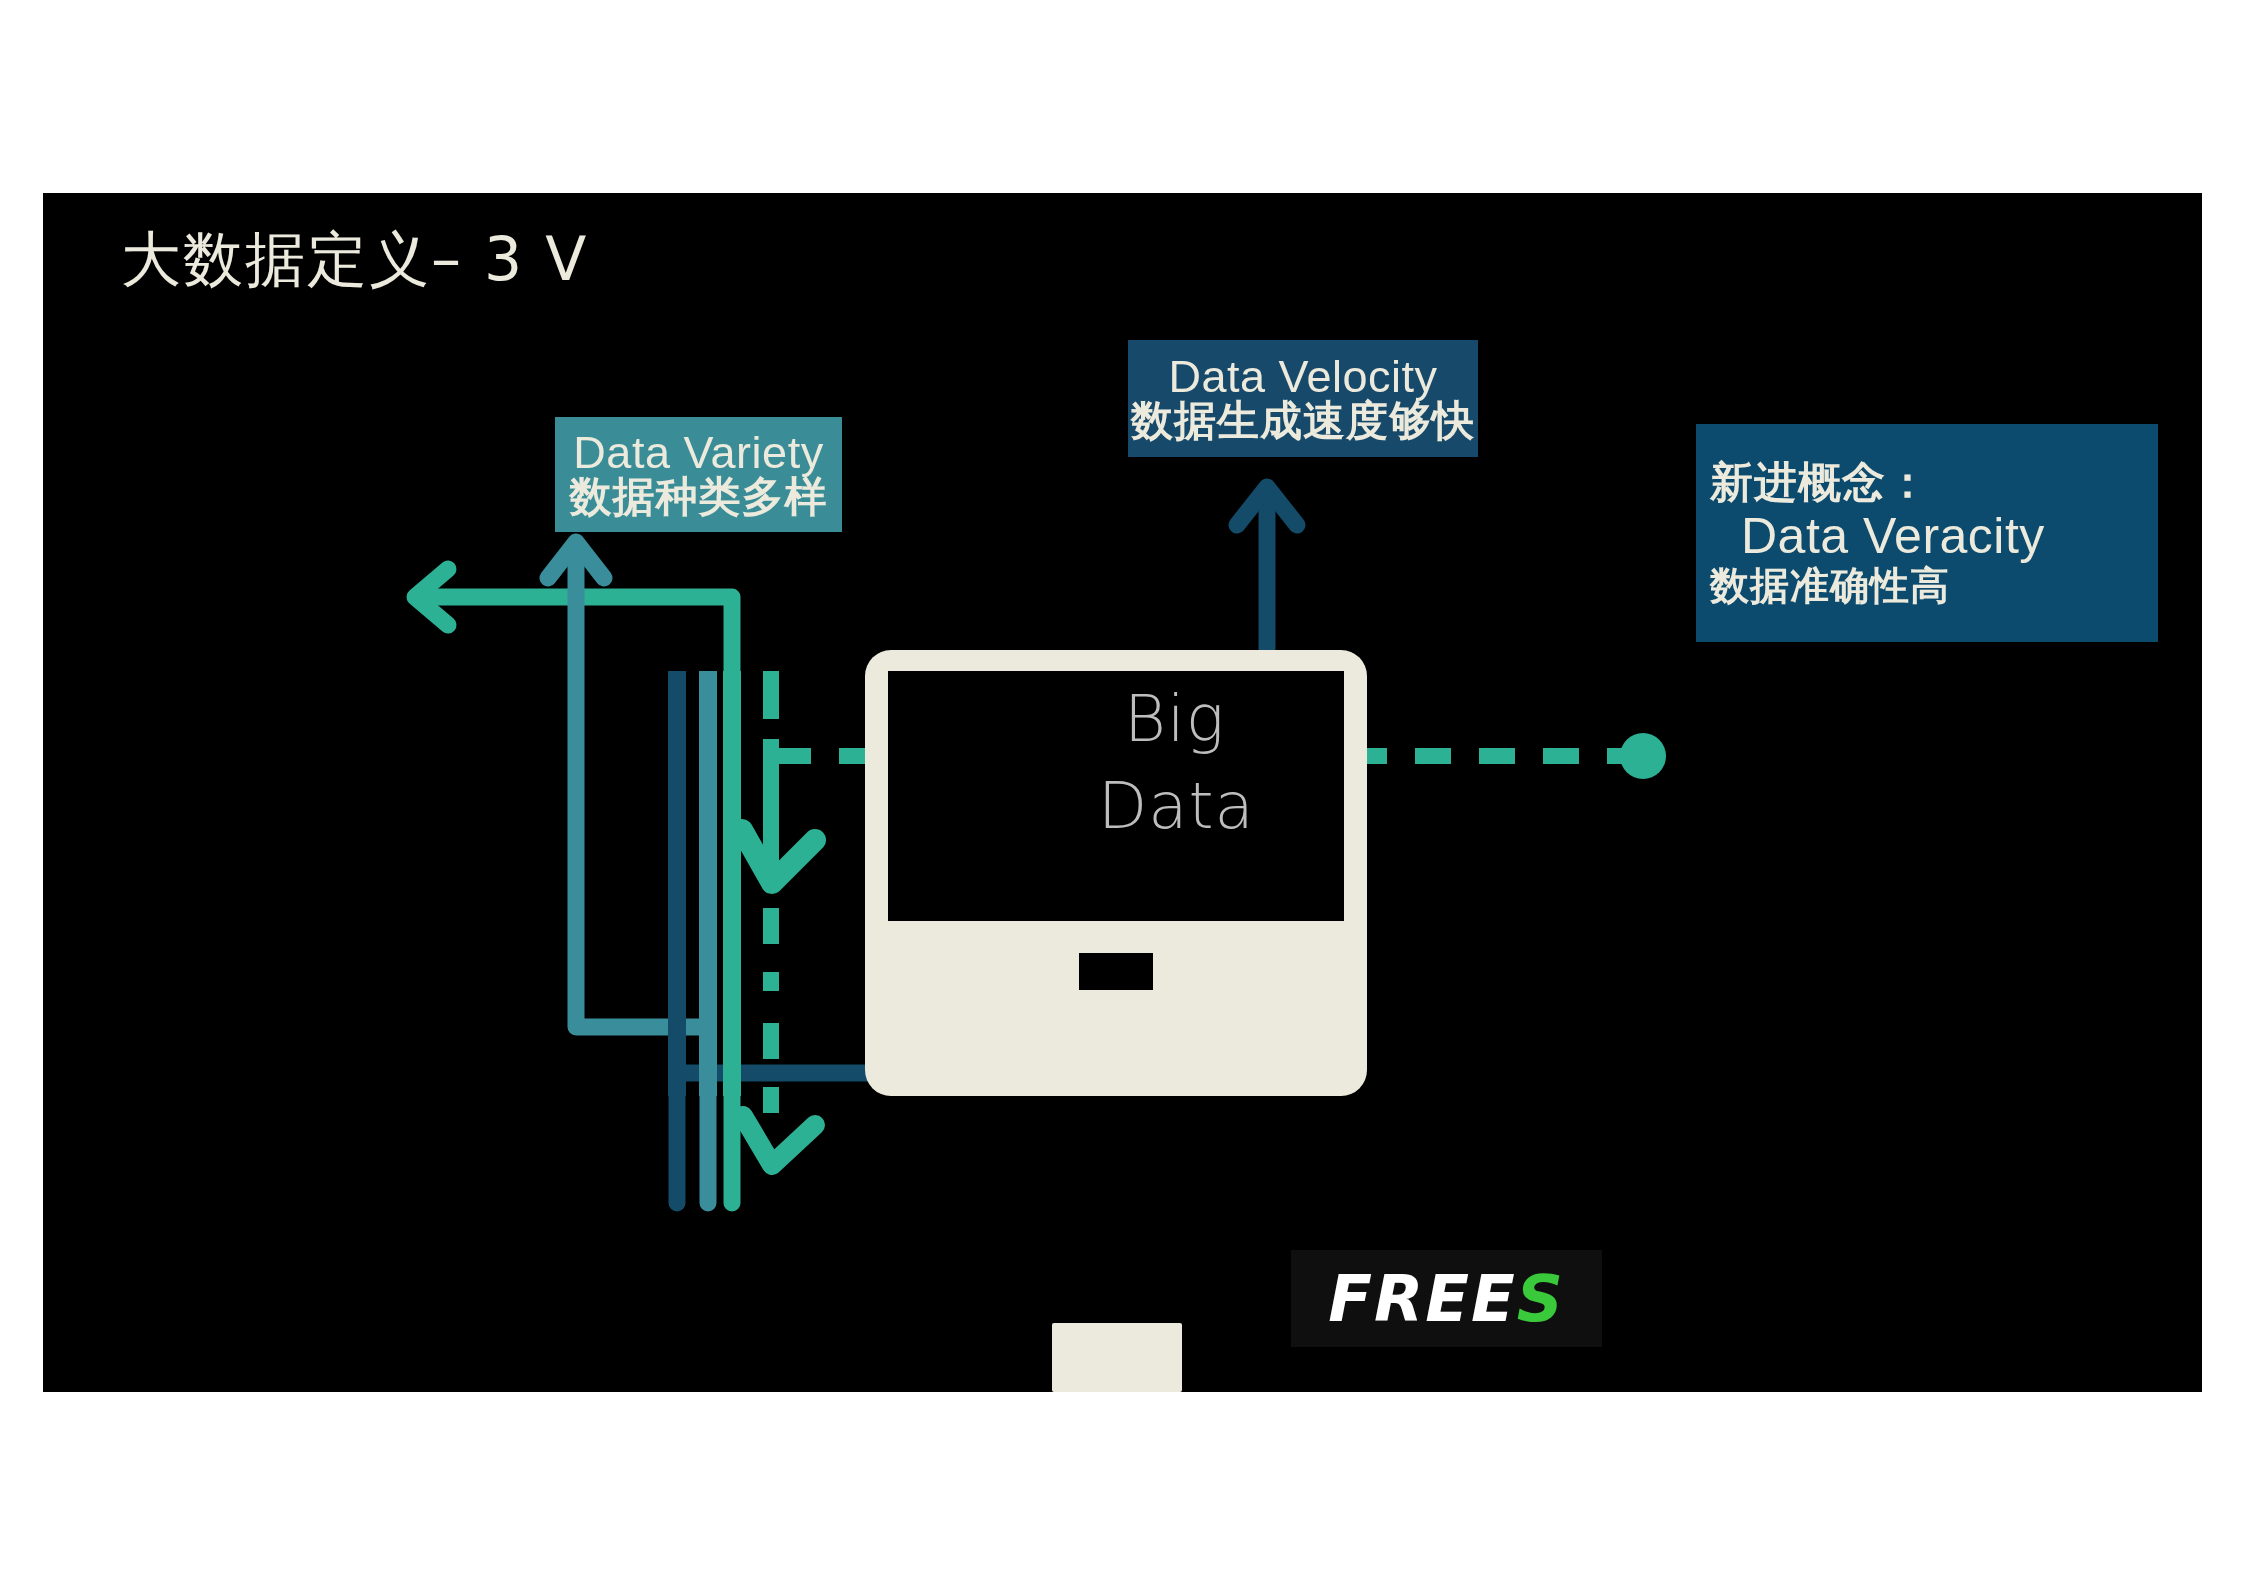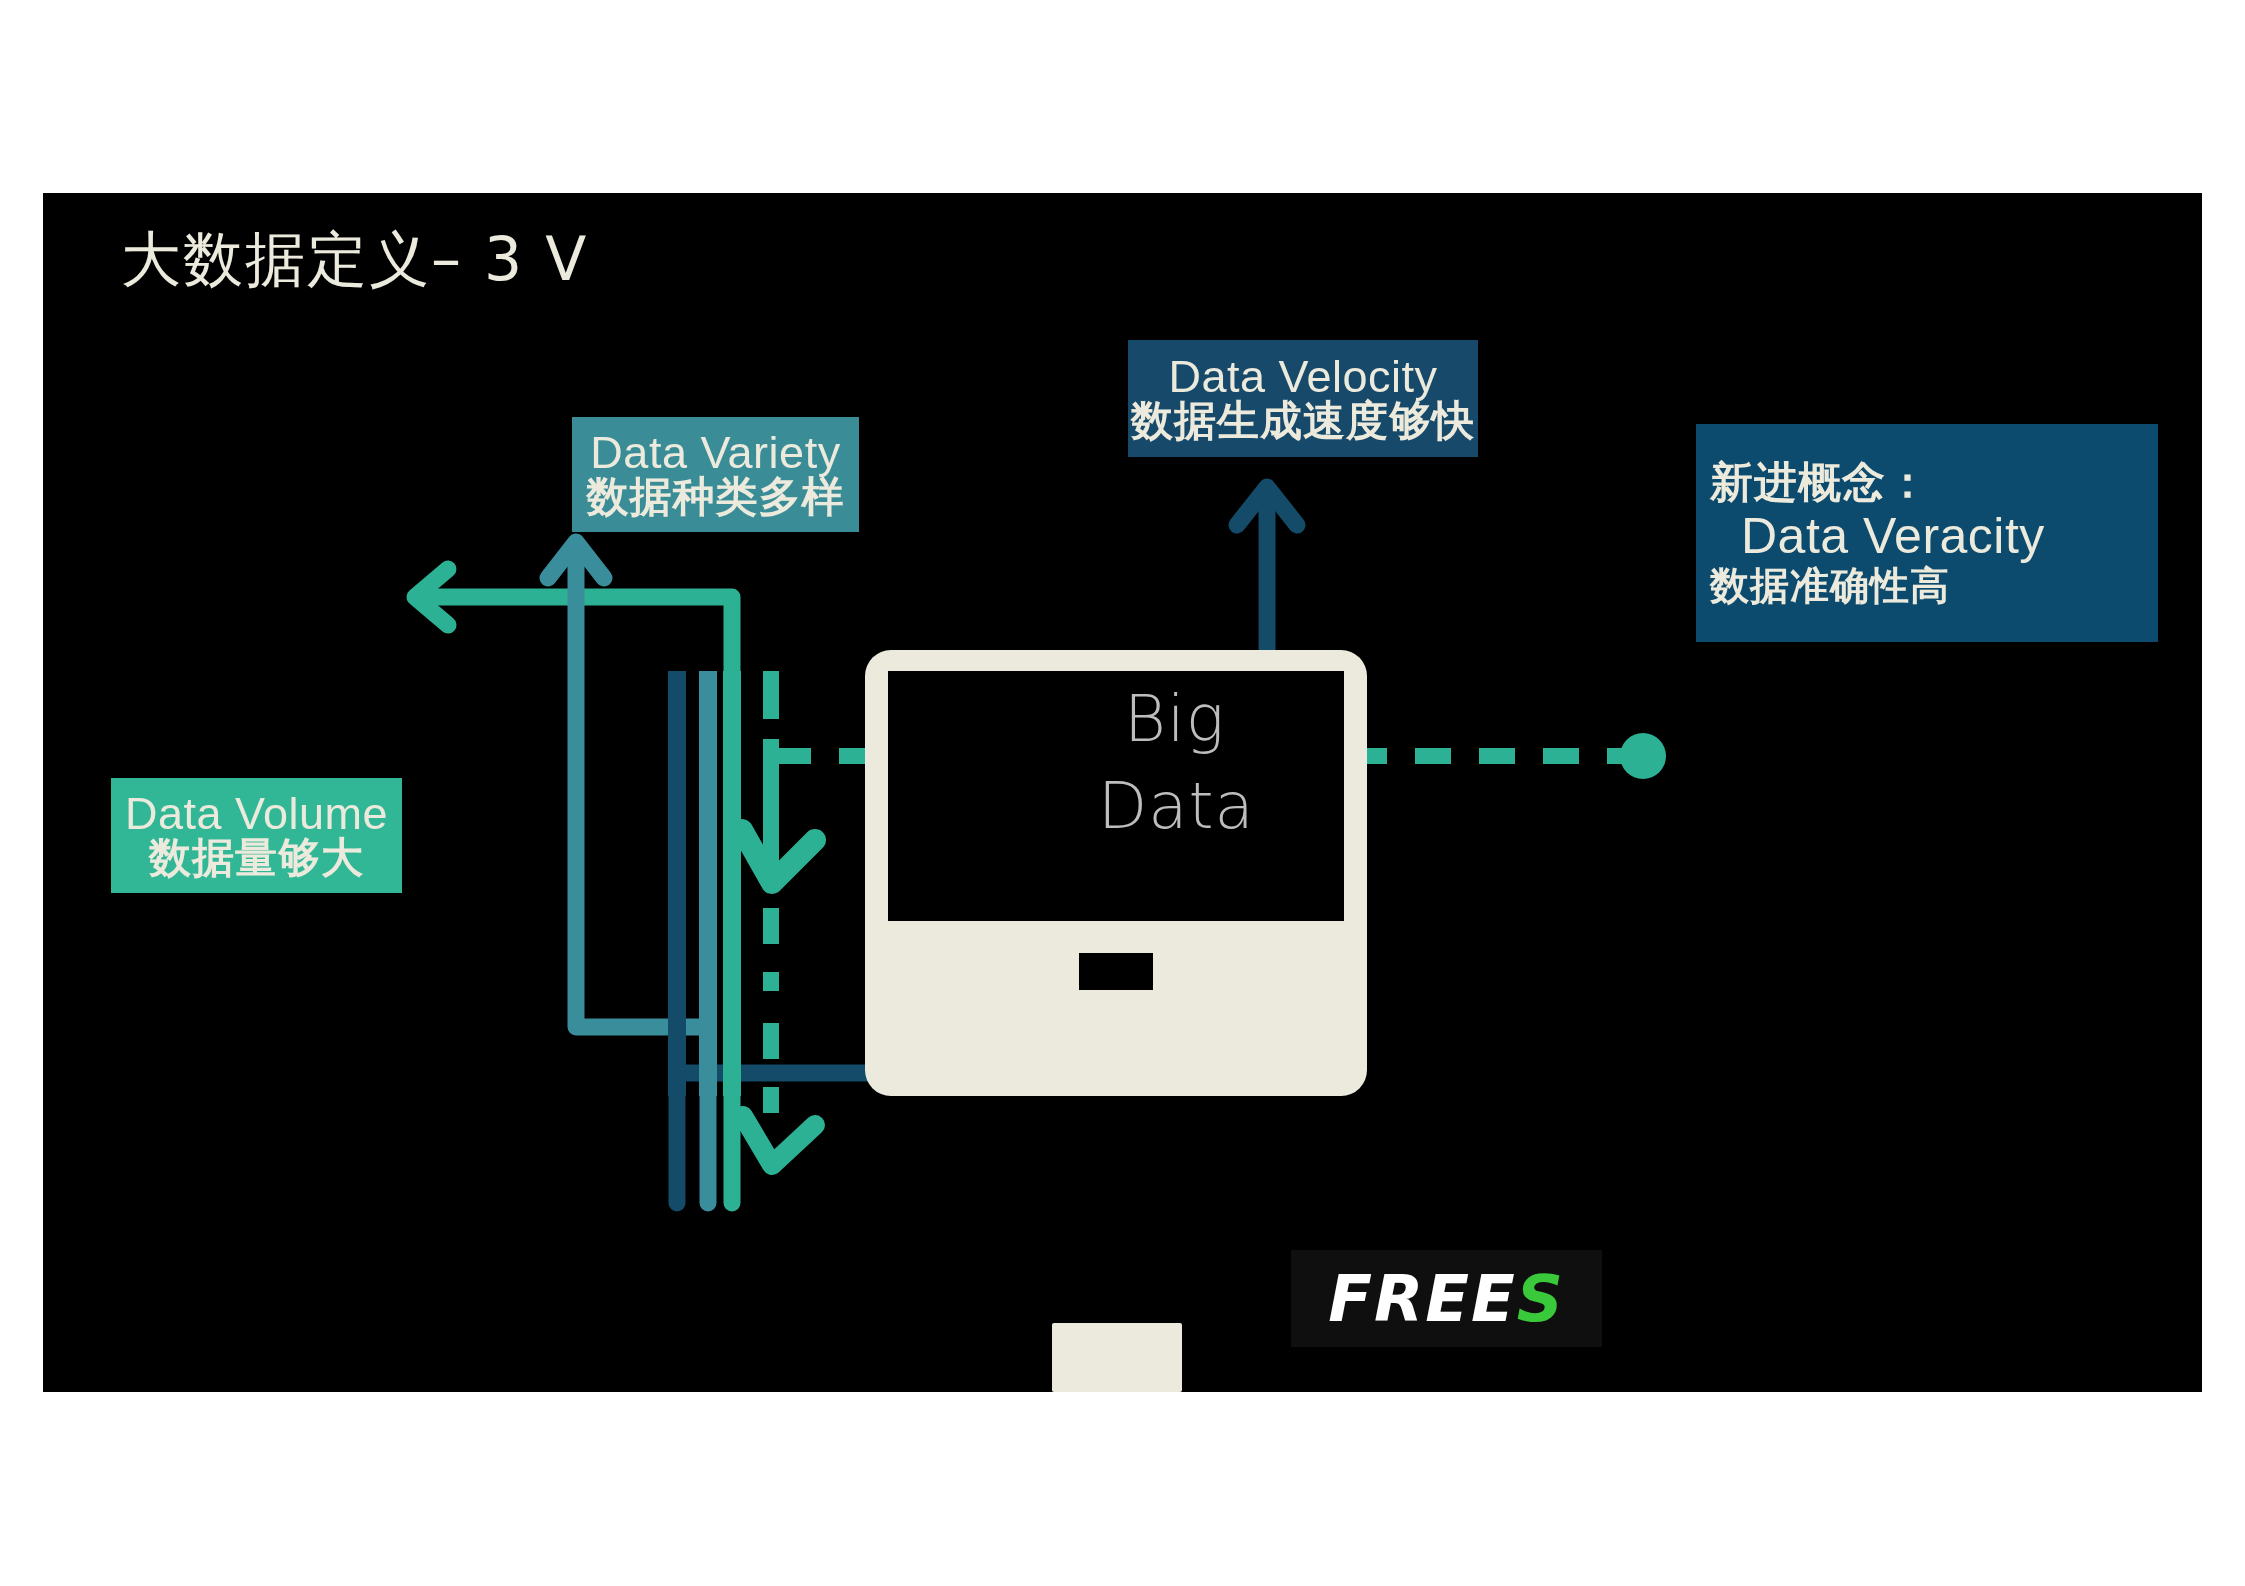--- a/index.html
+++ b/index.html
@@ -20,21 +20,21 @@
   
   .box{
     position:absolute;box-sizing:border-box;
     display:flex;flex-direction:column;align-items:center;justify-content:center;
     color:#eceadc;line-height:1.02;text-align:center;
     font-family:Liberation Sans, sans-serif;
   }
   .box .en{font-size:45px;letter-spacing:0.5px;white-space:nowrap;}
   .box .cn{font-size:42px;letter-spacing:1px;white-space:nowrap;font-weight:600;}
 
-  #box-variety{left:529px;top:224px;width:287px;height:115px;background:#3a8d97;}
+  #box-variety{left:512px;top:224px;width:287px;height:115px;background:#3a8d97;}
   #box-velocity{left:1085px;top:147px;width:350px;height:117px;background:#17496a;}
   #box-volume{left:68px;top:585px;width:291px;height:115px;background:#31b796;}
 
   #box-veracity{
     left:1653px;top:231px;width:462px;height:218px;background:#0c4a6e;
     align-items:flex-start;justify-content:center;padding-left:14px;text-align:left;
   }
   #box-veracity .cn-top{font-size:43px;letter-spacing:1px;font-weight:600;white-space:nowrap;}
   #box-veracity .en{font-size:50px;letter-spacing:0.5px;white-space:nowrap;margin-top:6px;margin-left:31px;}
   #box-veracity .cn{font-size:39px;letter-spacing:1px;font-weight:600;white-space:nowrap;margin-top:4px;}
@@ -139,24 +139,20 @@
     <div class="box" id="box-variety">
       <span class="en">Data Variety</span>
       <span class="cn">数据种类多样</span>
     </div>
 
     <div class="box" id="box-velocity">
       <span class="en">Data Velocity</span>
       <span class="cn">数据生成速度够快</span>
     </div>
 
-    <div class="box" id="box-volume">
-      <span class="en">Data Volume</span>
-      <span class="cn">数据量够大</span>
-    </div>
 
     <div class="box" id="box-veracity">
       <span class="cn-top">新进概念：</span>
       <span class="en">Data Veracity</span>
       <span class="cn">数据准确性高</span>
     </div>
 
     <div id="logo">
       <span class="word w1">FREE</span>
         <span class="word w2">S</span>

